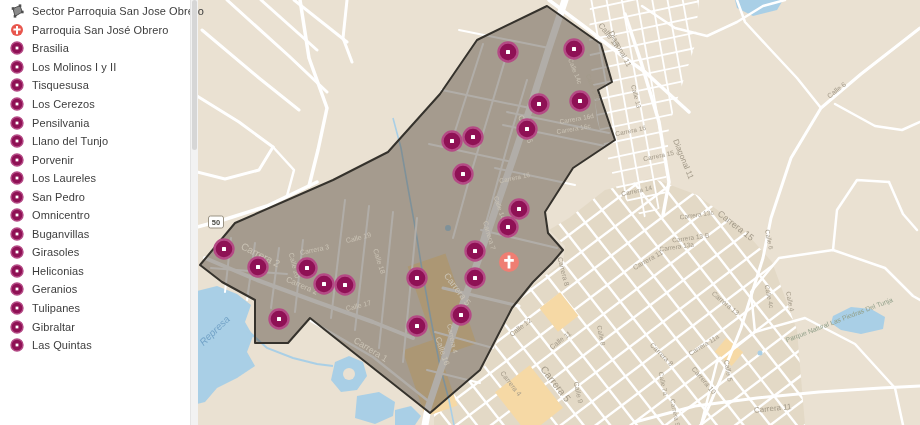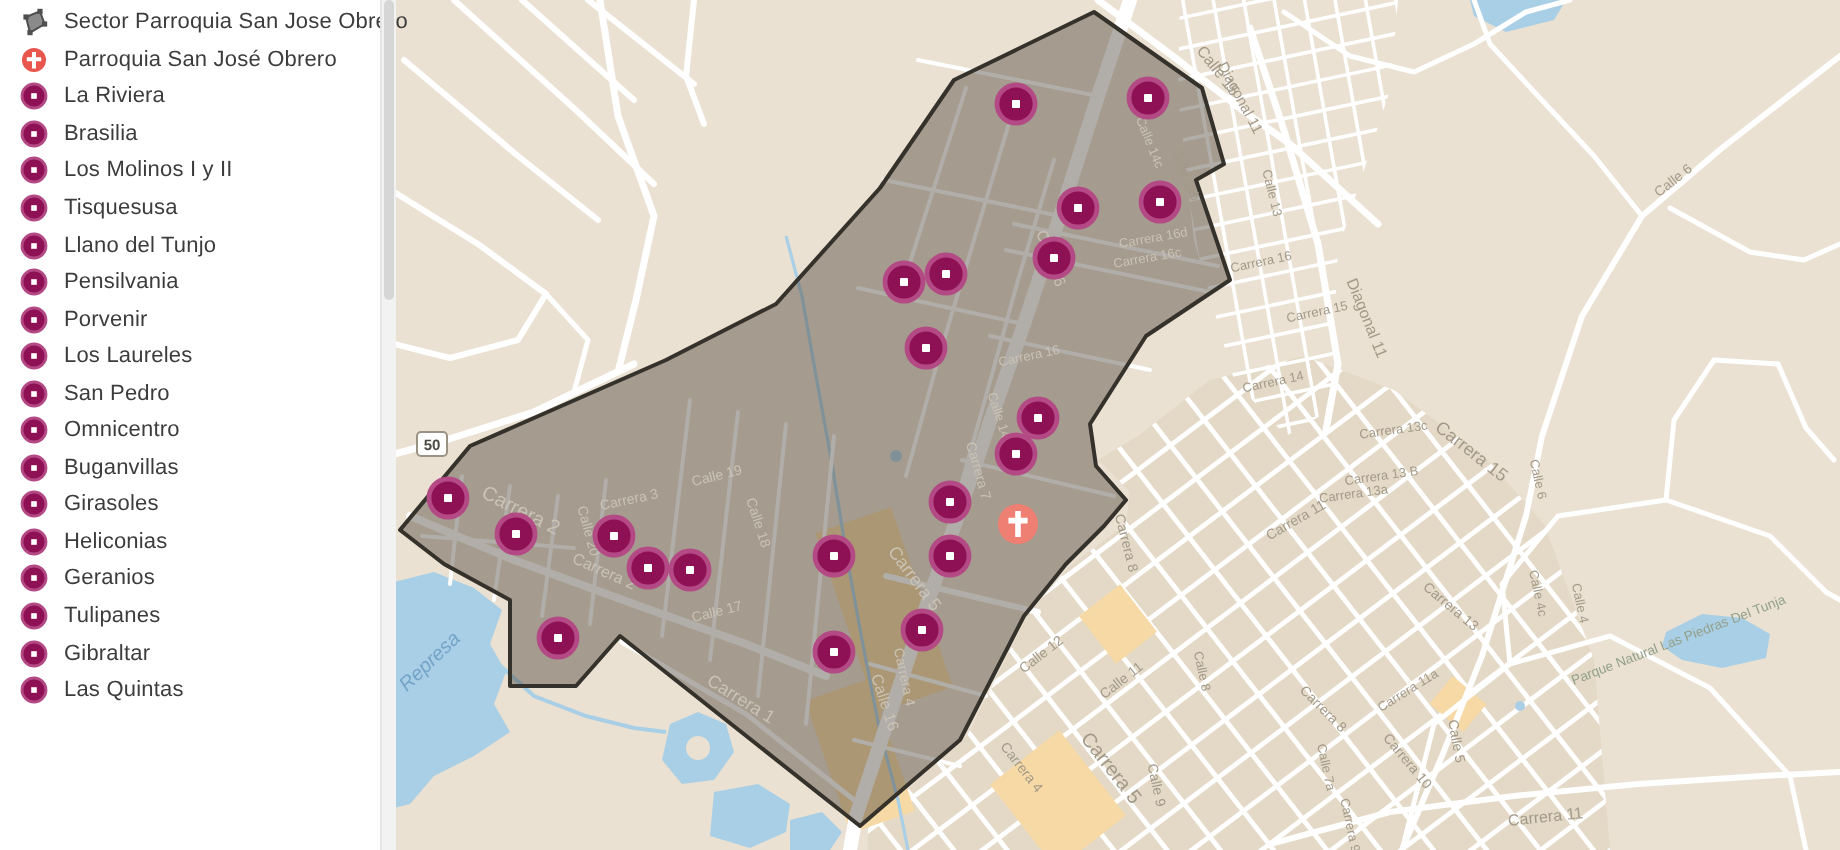--- a/index.html
+++ b/index.html
@@ -37,27 +37,20 @@
             <circle cx="7" cy="7" r="6" fill="#e8564d"></circle>
             <path d="M6,3 h2 v2.6 h2.6 v2 h-2.6 v3.6 h-2 v-3.6 H3.4 v-2 H6 z" fill="#ffffff"></path>
           </svg>
           <span class="lbl">Parroquia San José Obrero</span>
         </li>
         <li>
           <svg width="14" height="14" viewBox="0 0 14 14">
             <circle cx="7" cy="7" r="6" fill="#8f1155" stroke="#b44a85" stroke-width="1.4"></circle>
             <rect x="5.6" y="5.6" width="2.8" height="2.8" fill="#ffffff"></rect>
           </svg>
-          <span class="lbl">La Riviera</span>
-        </li>
-        <li>
-          <svg width="14" height="14" viewBox="0 0 14 14">
-            <circle cx="7" cy="7" r="6" fill="#8f1155" stroke="#b44a85" stroke-width="1.4"></circle>
-            <rect x="5.6" y="5.6" width="2.8" height="2.8" fill="#ffffff"></rect>
-          </svg>
           <span class="lbl">Brasilia</span>
         </li>
         <li>
           <svg width="14" height="14" viewBox="0 0 14 14">
             <circle cx="7" cy="7" r="6" fill="#8f1155" stroke="#b44a85" stroke-width="1.4"></circle>
             <rect x="5.6" y="5.6" width="2.8" height="2.8" fill="#ffffff"></rect>
           </svg>
           <span class="lbl">Los Molinos I y II</span>
         </li>
         <li>
@@ -65,28 +58,35 @@
             <circle cx="7" cy="7" r="6" fill="#8f1155" stroke="#b44a85" stroke-width="1.4"></circle>
             <rect x="5.6" y="5.6" width="2.8" height="2.8" fill="#ffffff"></rect>
           </svg>
           <span class="lbl">Tisquesusa</span>
         </li>
         <li>
           <svg width="14" height="14" viewBox="0 0 14 14">
             <circle cx="7" cy="7" r="6" fill="#8f1155" stroke="#b44a85" stroke-width="1.4"></circle>
             <rect x="5.6" y="5.6" width="2.8" height="2.8" fill="#ffffff"></rect>
           </svg>
+          <span class="lbl">Los Cerezos</span>
+        </li>
+        <li>
+          <svg width="14" height="14" viewBox="0 0 14 14">
+            <circle cx="7" cy="7" r="6" fill="#8f1155" stroke="#b44a85" stroke-width="1.4"></circle>
+            <rect x="5.6" y="5.6" width="2.8" height="2.8" fill="#ffffff"></rect>
+          </svg>
+          <span class="lbl">Pensilvania</span>
+        </li>
+        <li>
+          <svg width="14" height="14" viewBox="0 0 14 14">
+            <circle cx="7" cy="7" r="6" fill="#8f1155" stroke="#b44a85" stroke-width="1.4"></circle>
+            <rect x="5.6" y="5.6" width="2.8" height="2.8" fill="#ffffff"></rect>
+          </svg>
           <span class="lbl">Llano del Tunjo</span>
-        </li>
-        <li>
-          <svg width="14" height="14" viewBox="0 0 14 14">
-            <circle cx="7" cy="7" r="6" fill="#8f1155" stroke="#b44a85" stroke-width="1.4"></circle>
-            <rect x="5.6" y="5.6" width="2.8" height="2.8" fill="#ffffff"></rect>
-          </svg>
-          <span class="lbl">Pensilvania</span>
         </li>
         <li>
           <svg width="14" height="14" viewBox="0 0 14 14">
             <circle cx="7" cy="7" r="6" fill="#8f1155" stroke="#b44a85" stroke-width="1.4"></circle>
             <rect x="5.6" y="5.6" width="2.8" height="2.8" fill="#ffffff"></rect>
           </svg>
           <span class="lbl">Porvenir</span>
         </li>
         <li>
           <svg width="14" height="14" viewBox="0 0 14 14">

